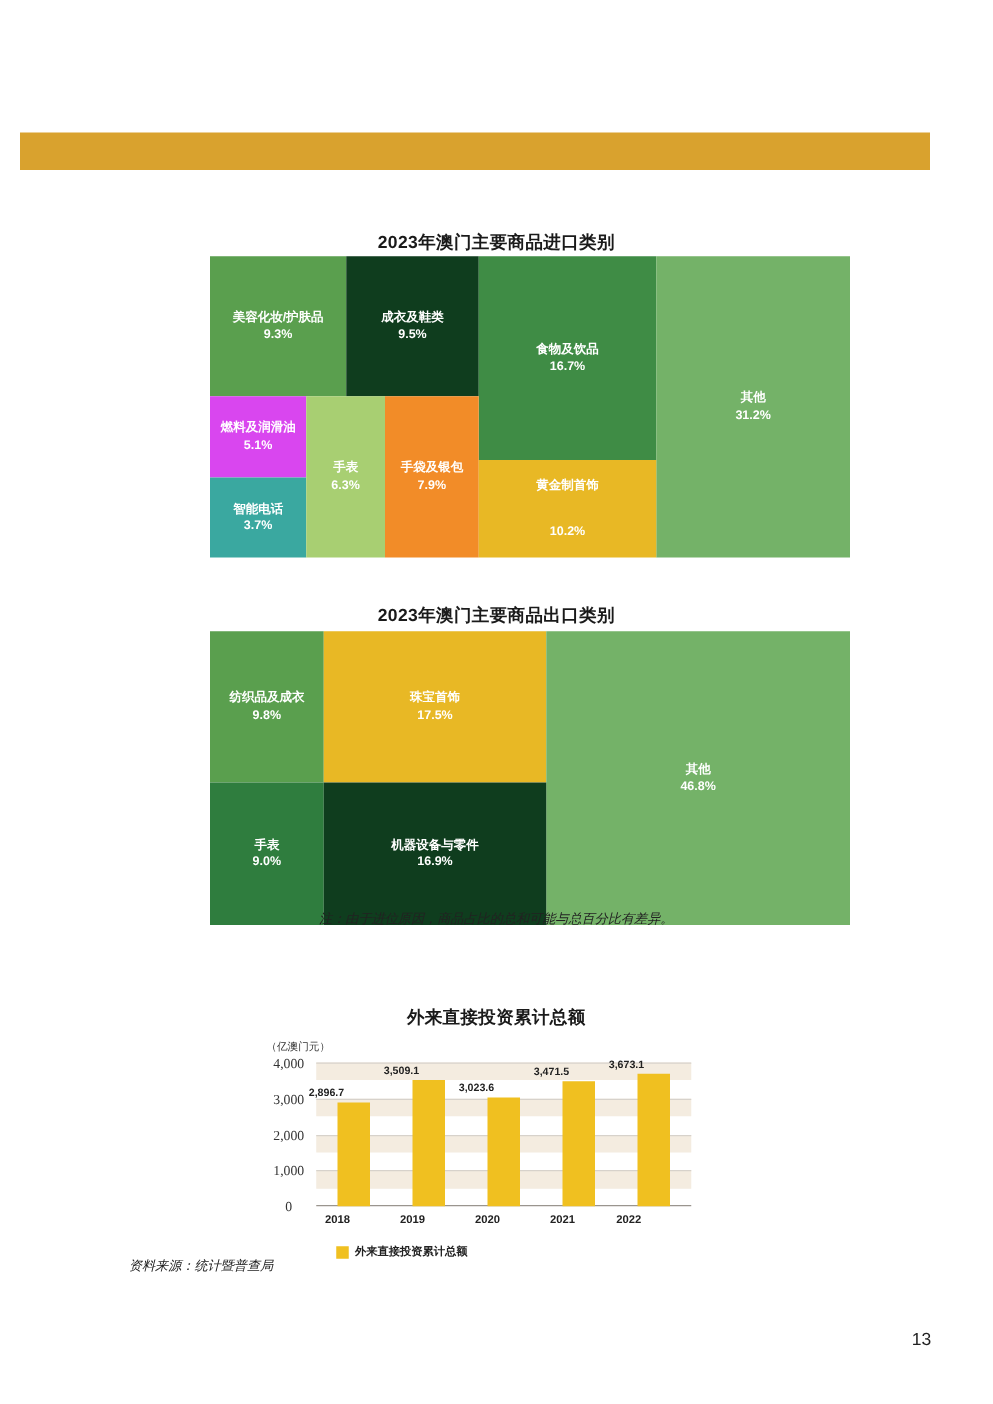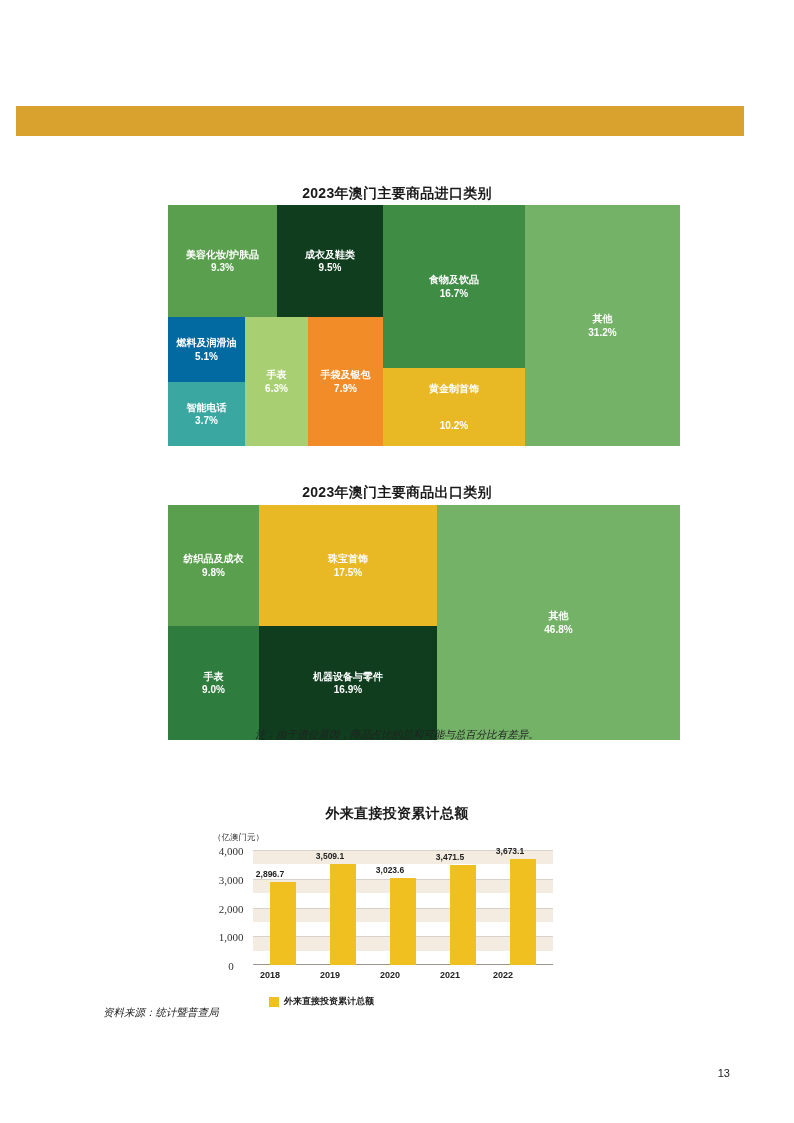--- a/index.html
+++ b/index.html
@@ -106,21 +106,20 @@
   .bar {
     position: absolute;
     background: #f0c020;
     bottom: 0;
   }
   .bar-value {
     position: absolute;
     font-size: 8.5px;
     font-weight: bold;
     color: #222;
-    text-align: center;
     width: 46px;
   }
   .cat-label {
     position: absolute;
     font-size: 9px;
     font-weight: bold;
     color: #222;
     text-align: center;
     width: 46px;
   }
@@ -142,23 +141,23 @@
   .source {
     position: absolute;
     font-size: 10.5px;
     font-style: italic;
     color: #222;
     font-family: "Liberation Serif", serif;
     text-align: center;
   }
   .page-num {
     position: absolute;
-    right: 64px;
+    right: 49px;
     bottom: 44px;
-    font-size: 11px;
+    font-size: 14px;
     color: #222;
   }
 </style>
 </head>
 <body>
 
 <div class="page">
 
   <div class="top-bar"></div>
 
@@ -176,21 +175,21 @@
     </div>
     <div class="tm-cell" style="left:215px; top:0px; width:142px; height:163px; background:#3f8c45;">
       <span class="lbl">食物及饮品</span>
       <span class="val">16.7%</span>
     </div>
     <div class="tm-cell" style="left:357px; top:0px; width:155px; height:241px; background:#74b268;">
       <span class="lbl">其他</span>
       <span class="val">31.2%</span>
     </div>
 
-    <div class="tm-cell" style="left:0px; top:112px; width:77px; height:65px; background:#0369a1;">
+    <div class="tm-cell" style="left:0px; top:112px; width:77px; height:65px; background:#d946ef;">
       <span class="lbl">燃料及润滑油</span>
       <span class="val">5.1%</span>
     </div>
     <div class="tm-cell" style="left:0px; top:177px; width:77px; height:64px; background:#3aa8a0;">
       <span class="lbl">智能电话</span>
       <span class="val">3.7%</span>
     </div>
     <div class="tm-cell" style="left:77px; top:112px; width:63px; height:129px; background:#a8cf72;">
       <span class="lbl">手表</span>
       <span class="val">6.3%</span>

